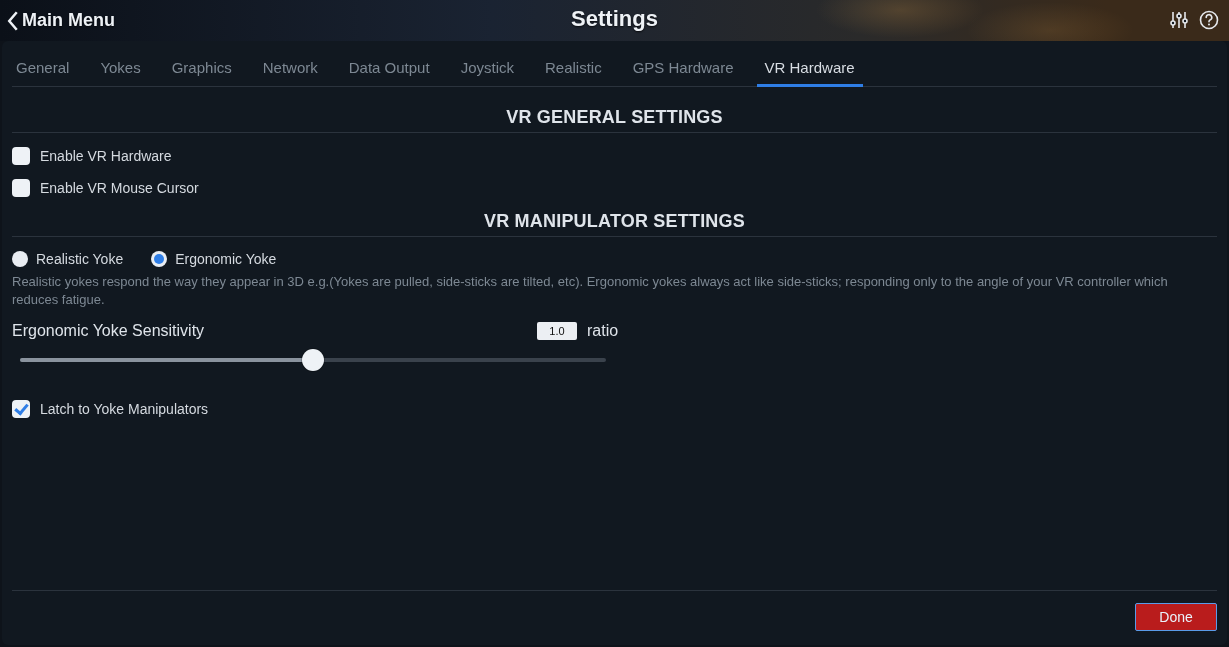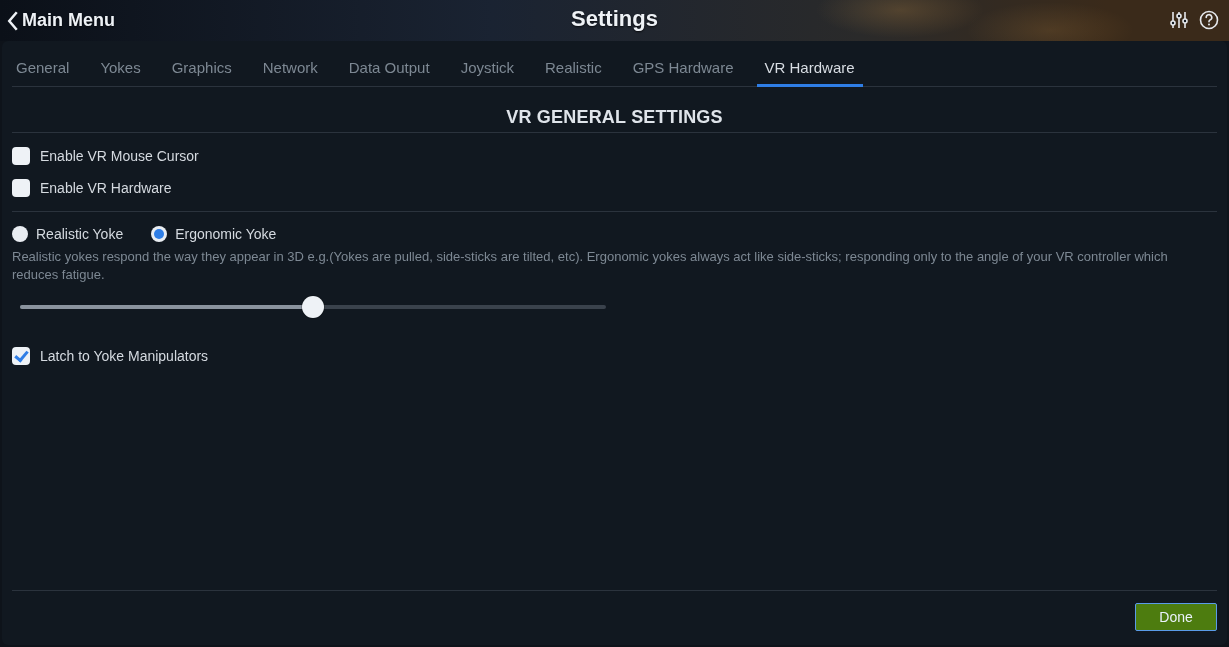--- a/index.html
+++ b/index.html
@@ -123,21 +123,21 @@
   .thumb { position:absolute; top:-1px; width:22px; height:22px; background:#eef2f6; border-radius:50%; cursor:pointer; box-shadow:0 0 0 1px rgba(0,0,0,.2); }
 
   .footer {
     position:absolute; left:10px; right:10px; bottom:14px;
     border-top:1px solid #2b333d;
     padding-top:12px;
     display:flex; justify-content:flex-end;
   }
   .btn {
     min-width:82px; height:28px;
-    background:#4d7c0f;
+    background:#b91c1c;
     border:1px solid #5a9be8;
     color:#eaf2fb; font-size:14px;
     border-radius:2px;
     display:flex; align-items:center; justify-content:center;
     cursor:pointer;
   }
 </style>
 </head>
 <body>
 
@@ -184,44 +184,50 @@
     <div class="tab">Realistic</div>
     <div class="tab">GPS Hardware</div>
     <div class="tab active">VR Hardware</div>
   </div>
 
   <div class="section-title">VR GENERAL SETTINGS</div>
   <div class="section-underline"></div>
 
   <div class="check-row">
     <div class="chk"></div>
-    <span class="check-label">Enable VR Mouse Cursor</span>
+    <span class="check-label">Enable VR Hardware</span>
   </div>
 
   <div class="check-row">
     <div class="chk"></div>
-    <span class="check-label">Enable VR Hardware</span>
-  </div>
-
+    <span class="check-label">Enable VR Mouse Cursor</span>
+  </div>
+
+  <div class="section-title" style="margin-top:6px">VR MANIPULATOR SETTINGS</div>
   <div class="section-underline"></div>
 
   <div class="radio-row">
     <div class="radio-item">
       <div class="radio"></div>
       <span class="radio-label">Realistic Yoke</span>
     </div>
     <div class="radio-item">
       <div class="radio sel"></div>
       <span class="radio-label">Ergonomic Yoke</span>
     </div>
   </div>
 
   <div class="desc">Realistic yokes respond the way they appear in 3D e.g.(Yokes are pulled, side-sticks are tilted, etc). Ergonomic yokes always act like side-sticks; responding only to the angle of your VR controller which reduces fatigue.</div>
 
   <div class="slider-row">
+    <div class="slider-top">
+      <div class="slider-title">Ergonomic Yoke Sensitivity</div>
+      <input class="val-input" value="1.0" style="">
+      <span class="unit">ratio</span>
+    </div>
     <div class="slider">
       <div class="track"></div>
       <div class="fill" id="slider-fill" style="width: 293px;"></div>
       <div class="thumb" id="slider-thumb" style="left: 282px;"></div>
     </div>
   </div>
 
   <div class="check-row" style="margin-top:30px">
     <div class="chk checked"></div>
     <span class="check-label">Latch to Yoke Manipulators</span>

